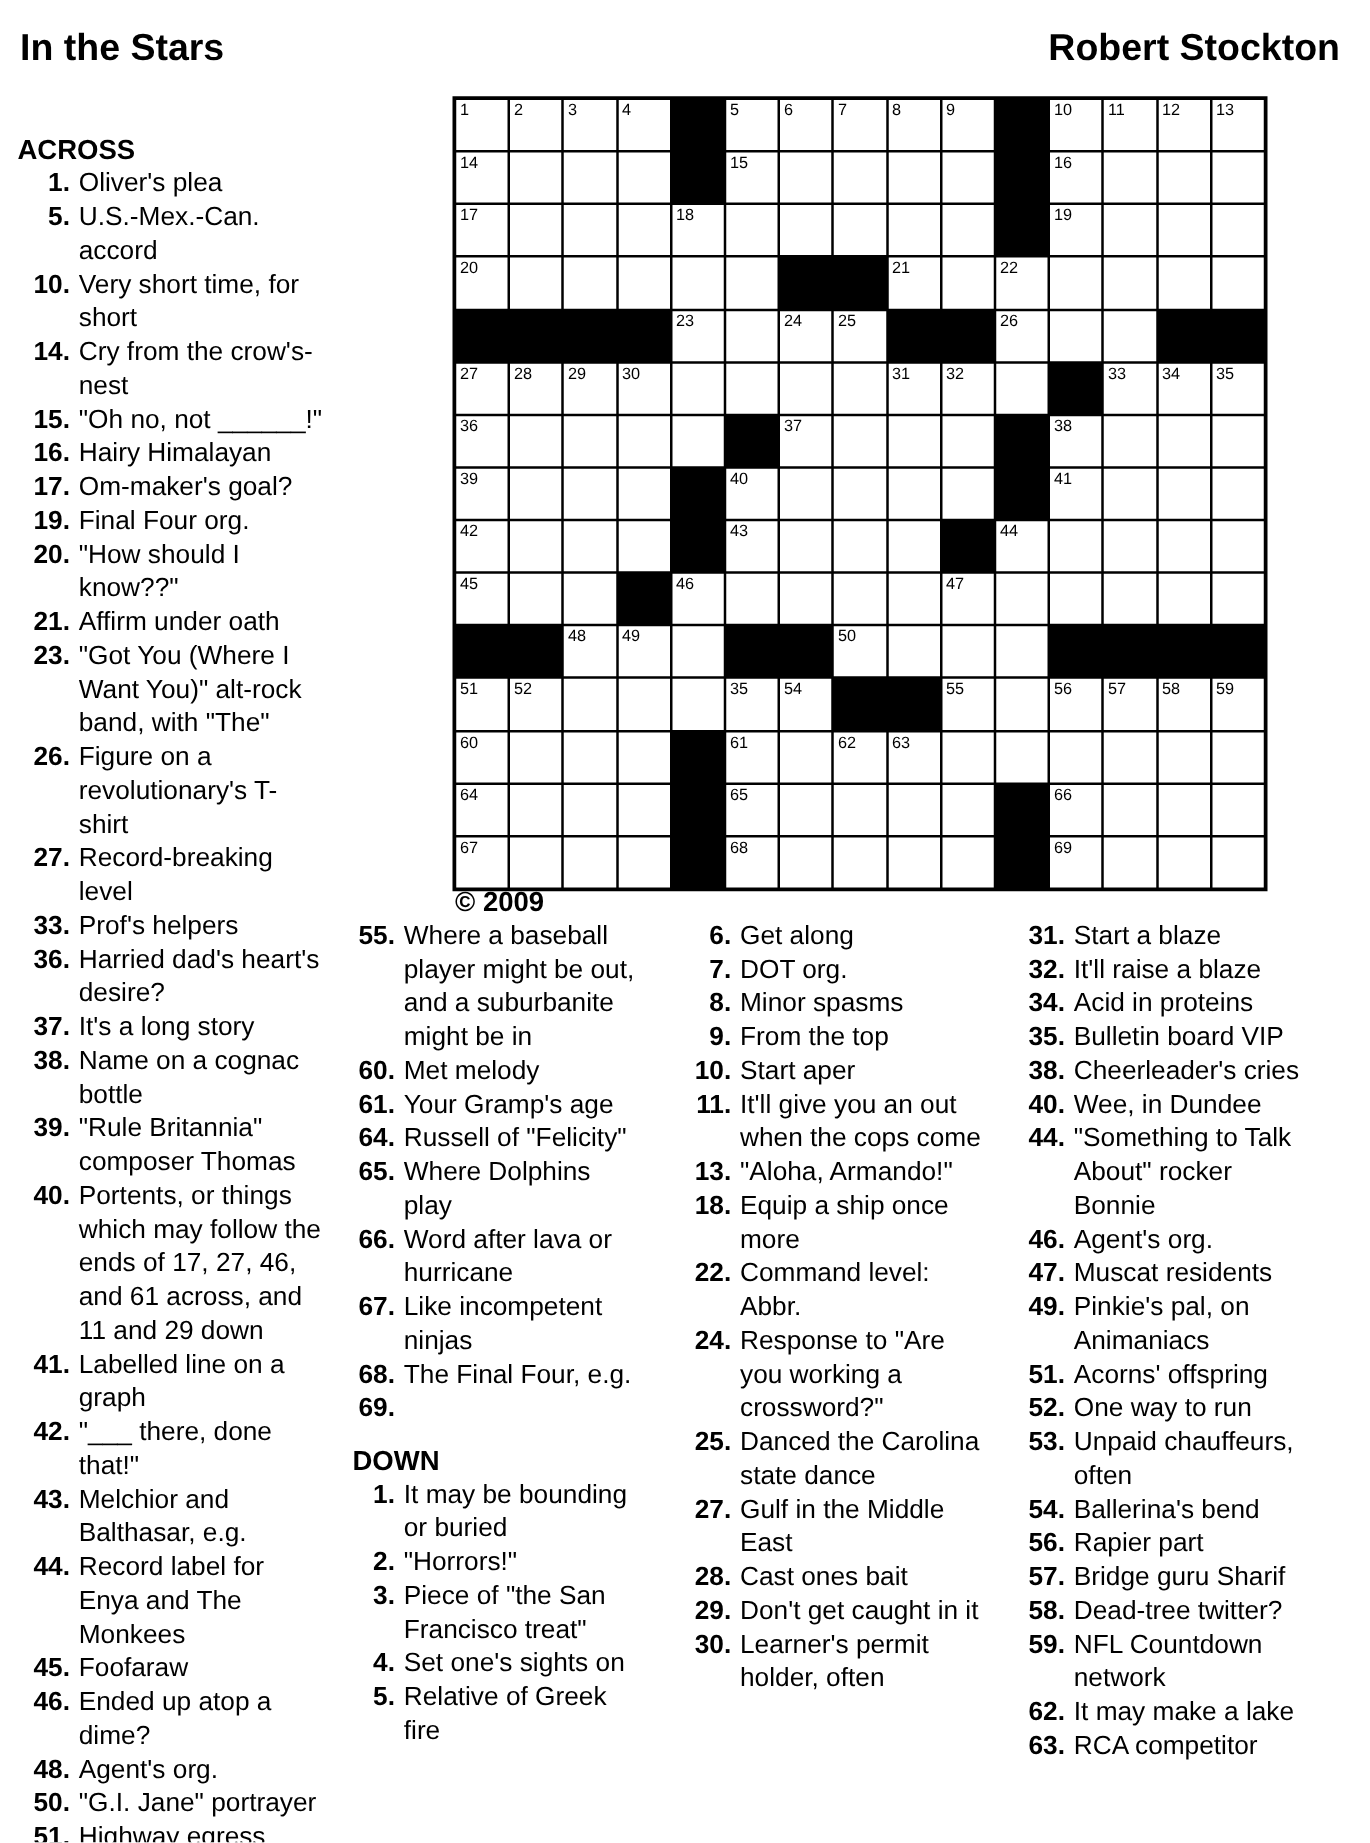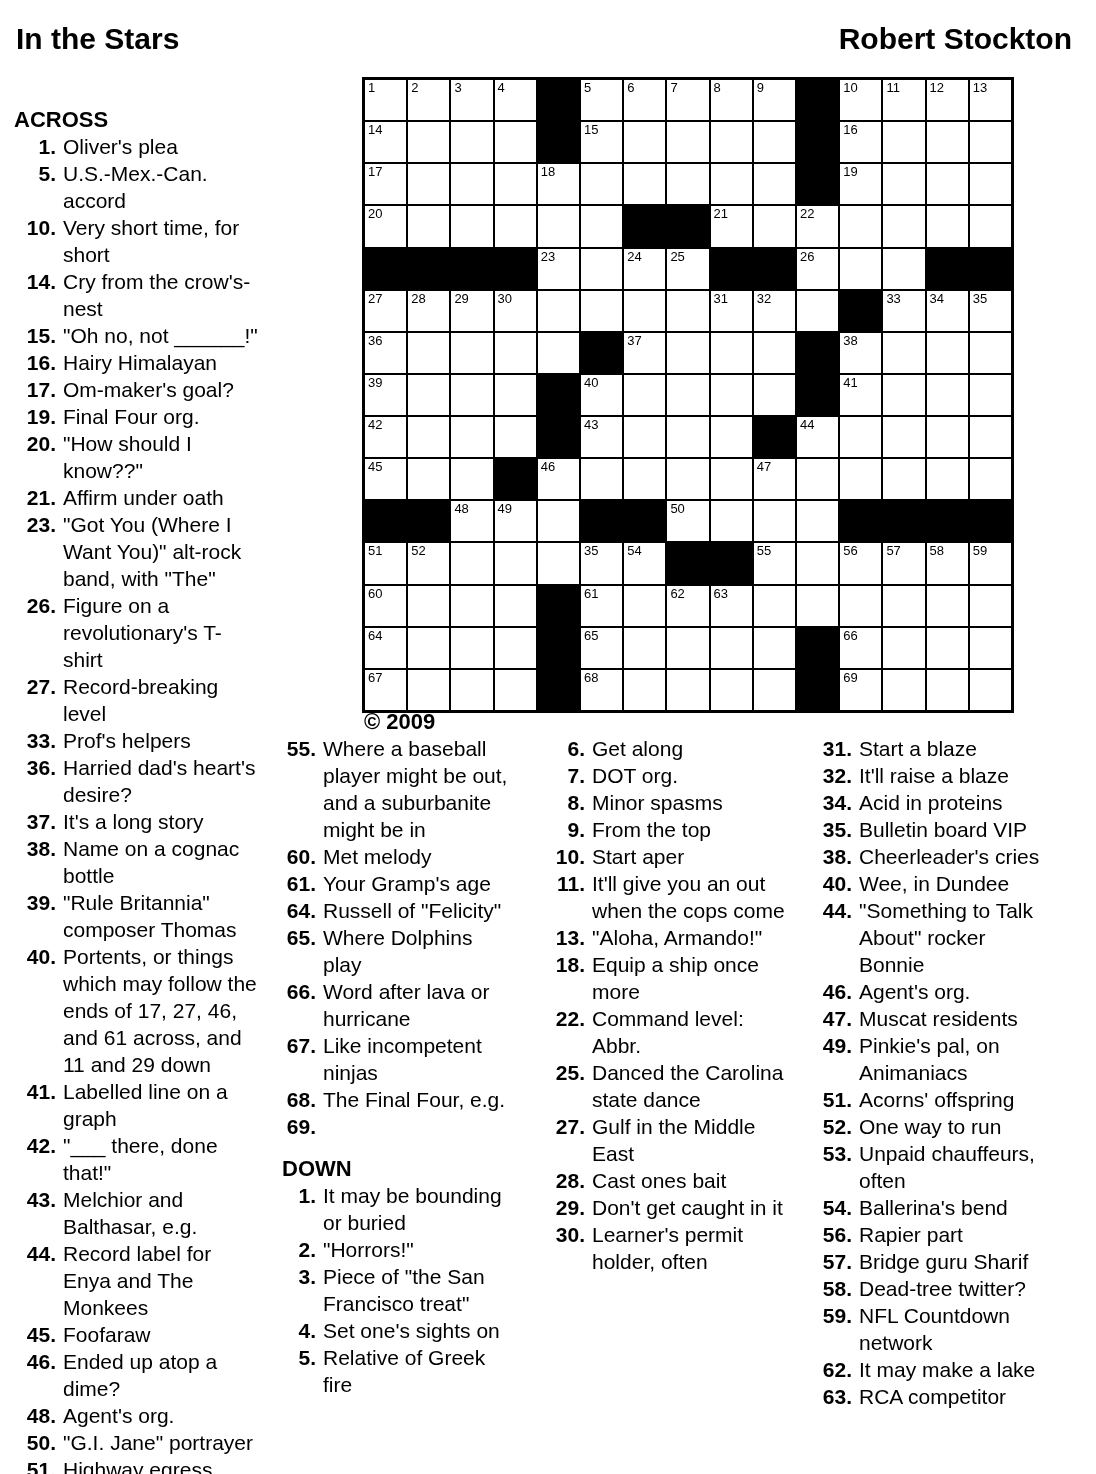--- a/index.html
+++ b/index.html
@@ -616,20 +616,24 @@
         </div>
         <div class="clue">
           <span class="num">18.</span>
           <span class="txt">Equip a ship once more</span>
         </div>
         <div class="clue">
           <span class="num">22.</span>
           <span class="txt">Command level: Abbr.</span>
         </div>
         <div class="clue">
+          <span class="num">24.</span>
+          <span class="txt">Response to "Are you working a crossword?"</span>
+        </div>
+        <div class="clue">
           <span class="num">25.</span>
           <span class="txt">Danced the Carolina state dance</span>
         </div>
         <div class="clue">
           <span class="num">27.</span>
           <span class="txt">Gulf in the Middle East</span>
         </div>
         <div class="clue">
           <span class="num">28.</span>
           <span class="txt">Cast ones bait</span>

